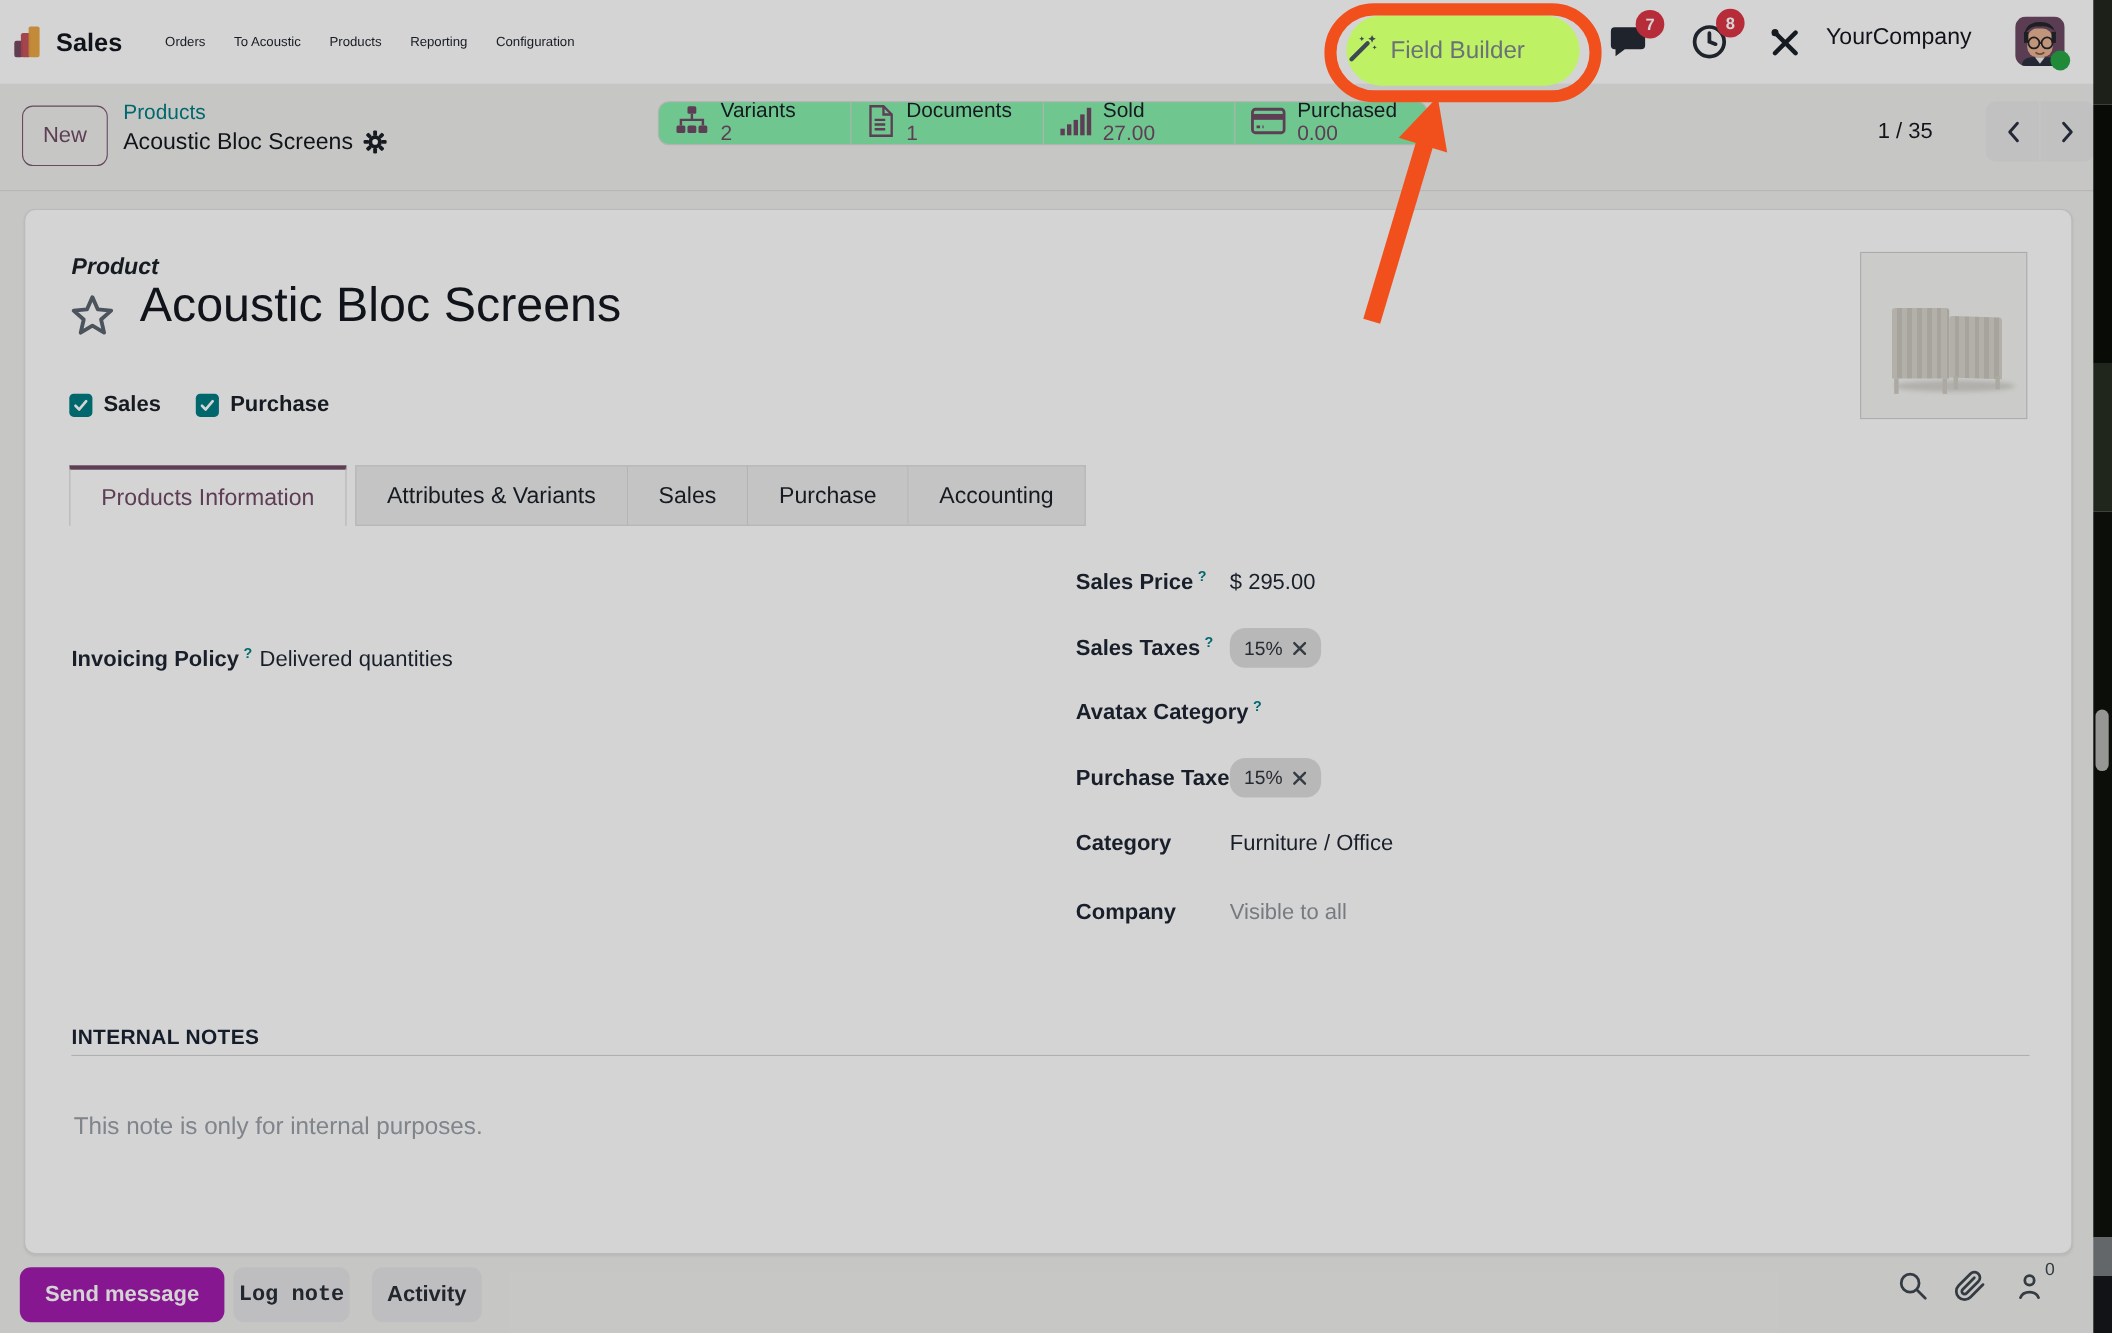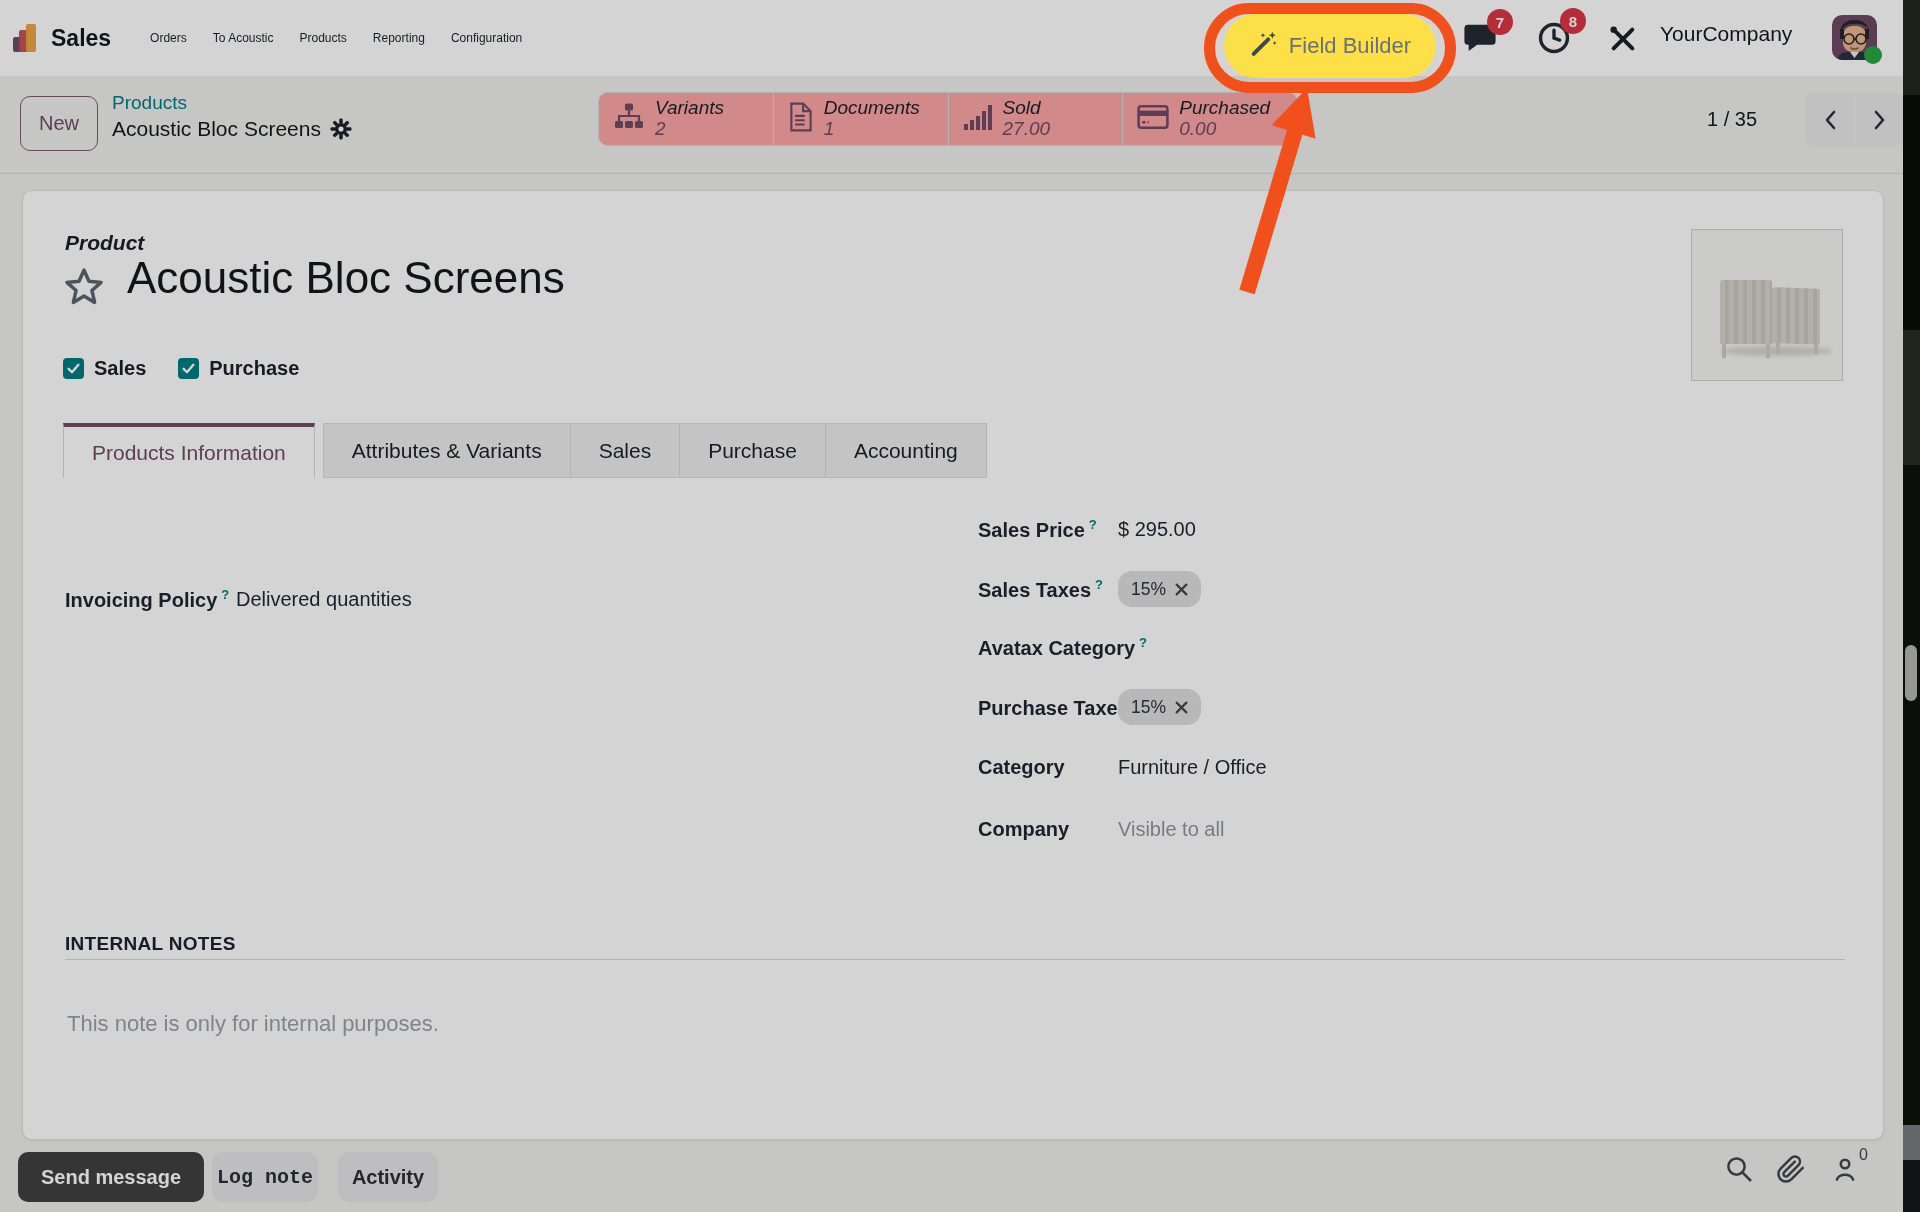--- a/index.html
+++ b/index.html
@@ -22,36 +22,36 @@
          color:#fff;font-size:15px;font-weight:700;display:flex;align-items:center;justify-content:center;
          padding:0 6px;z-index:5;}
   .company-name{position:absolute;left:1660px;top:22px;font-size:21px;color:#14181f;cursor:pointer;}
   .avatar{position:absolute;left:1832px;top:15px;width:45px;height:45px;border-radius:10px;overflow:visible;cursor:pointer;}
   .avatar svg{border-radius:10px;display:block;}
   .avatar .status-dot{position:absolute;right:-5px;bottom:-4px;width:18px;height:18px;border-radius:50%;background:#28a745;}
 
   
   .fb-ring{position:absolute;left:1204px;top:3px;width:252px;height:90px;border:11px solid #F1501D;
            border-radius:46px;z-index:60;pointer-events:none;}
-  .fb-pill{position:absolute;left:1224px;top:14px;width:212px;height:64px;background:#fde047;border-radius:32px;
-           display:flex;align-items:center;justify-content:center;gap:12px;z-index:55;cursor:pointer;}
+  .fb-pill{position:absolute;left:1224px;top:14px;width:212px;height:64px;background:#bef264;border-radius:32px;
+           display:flex;align-items:center;gap:12px;z-index:55;cursor:pointer;}
   .fb-pill .fb-label{font-size:22px;color:#6b7178;}
   .annotation-arrow{position:absolute;left:1150px;top:70px;z-index:60;pointer-events:none;}
 
   
   .new-btn{position:absolute;left:20px;top:96px;width:78px;height:55px;border:1px solid #7c5a72;border-radius:10px;
            background:transparent;color:#714B67;font-size:20px;display:flex;align-items:center;justify-content:center;cursor:pointer;}
   .breadcrumb{position:absolute;left:112px;top:92px;}
   .bc-parent{font-size:19px;color:#017E84;cursor:pointer;display:block;margin-bottom:3px;}
   .bc-current-row{display:flex;align-items:center;gap:9px;}
   .bc-current{font-size:21px;color:#14181f;}
   .gear-icon{cursor:pointer;display:inline-flex;}
 
-  .statbar{position:absolute;left:598px;top:92px;width:700px;height:54px;display:flex;
-           border:1px solid #d8d8d8;border-radius:10px;background:#fca5a5;overflow:hidden;font-style:italic;}
+  .statbar{position:absolute;left:598px;top:92px;width:700px;height:40px;display:flex;
+           border:1px solid #d8d8d8;border-radius:10px;background:#86efac;overflow:hidden;}
   .stat-btn{flex:1;display:flex;align-items:center;gap:10px;padding-left:14px;border-right:1px solid #d8d8d8;cursor:pointer;}
   .stat-btn:last-child{border-right:none;}
   .stat-text{display:flex;flex-direction:column;line-height:1.1;}
   .stat-label{font-size:19px;color:#1c2128;}
   .stat-value{font-size:19px;color:#714B67;}
 
   .pager-text{position:absolute;left:1697px;top:108px;width:70px;font-size:20px;color:#14181f;text-align:center;}
   .pager-btns{position:absolute;left:1805px;top:92px;height:55px;display:flex;border-radius:10px;overflow:hidden;}
   .pager-btn{width:49px;height:55px;background:#e8e8ea;display:flex;align-items:center;justify-content:center;cursor:pointer;}
   .pager-btn.prev{margin-right:1px;}
@@ -96,21 +96,21 @@
   .product-image{position:absolute;left:1668px;top:38px;width:152px;height:152px;border:1px solid #cfcfcf;background:#f4f4f2;}
   .screen-panel{position:absolute;background:repeating-linear-gradient(90deg,#d8d4cc 0 5px,#c9c5bd 5px 9px);border-radius:3px 3px 0 0;}
   .panel-a{left:28px;top:50px;width:52px;height:64px;}
   .panel-b{left:80px;top:58px;width:48px;height:56px;transform:skewY(2deg);}
   .panel-leg{position:absolute;width:4px;height:14px;background:#cfcbc3;}
   .panel-shadow{position:absolute;left:30px;top:116px;width:110px;height:10px;background:rgba(120,115,105,.25);border-radius:50%;filter:blur(2px);}
 
   
   .chatter-btn{position:absolute;height:50px;border-radius:10px;display:flex;align-items:center;justify-content:center;
                font-size:20px;font-weight:600;cursor:pointer;top:1152px;}
-  .btn-send{left:18px;width:186px;background:#404040;color:#ffffff;}
+  .btn-send{left:18px;width:186px;background:#a21caf;color:#ffffff;}
   .btn-log{left:212px;width:106px;background:#e5e5e7;color:#2a3038;font-family:Liberation Mono, monospace;}
   .btn-activity{left:338px;width:100px;background:#e5e5e7;color:#2a3038;}
   .chatter-icon{position:absolute;top:1154px;cursor:pointer;}
   .followers-count{position:absolute;left:1859px;top:1146px;font-size:16px;color:#3f4750;}
 
   
   .edge-strip{position:absolute;left:1903px;top:0;width:17px;height:1212px;z-index:40;}
   .edge-seg{position:absolute;left:0;width:17px;}
   .edge-thumb{position:absolute;left:1905px;top:645px;width:12px;height:56px;background:#b5b5b2;border-radius:6px;z-index:41;}
 

